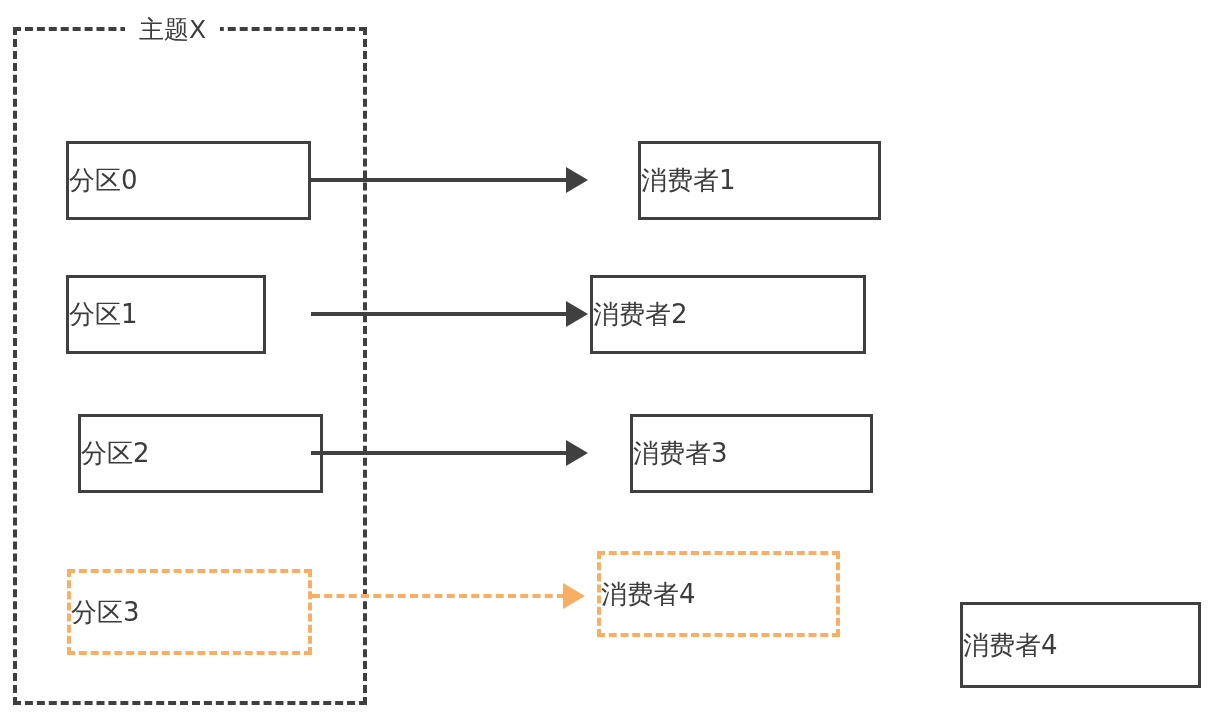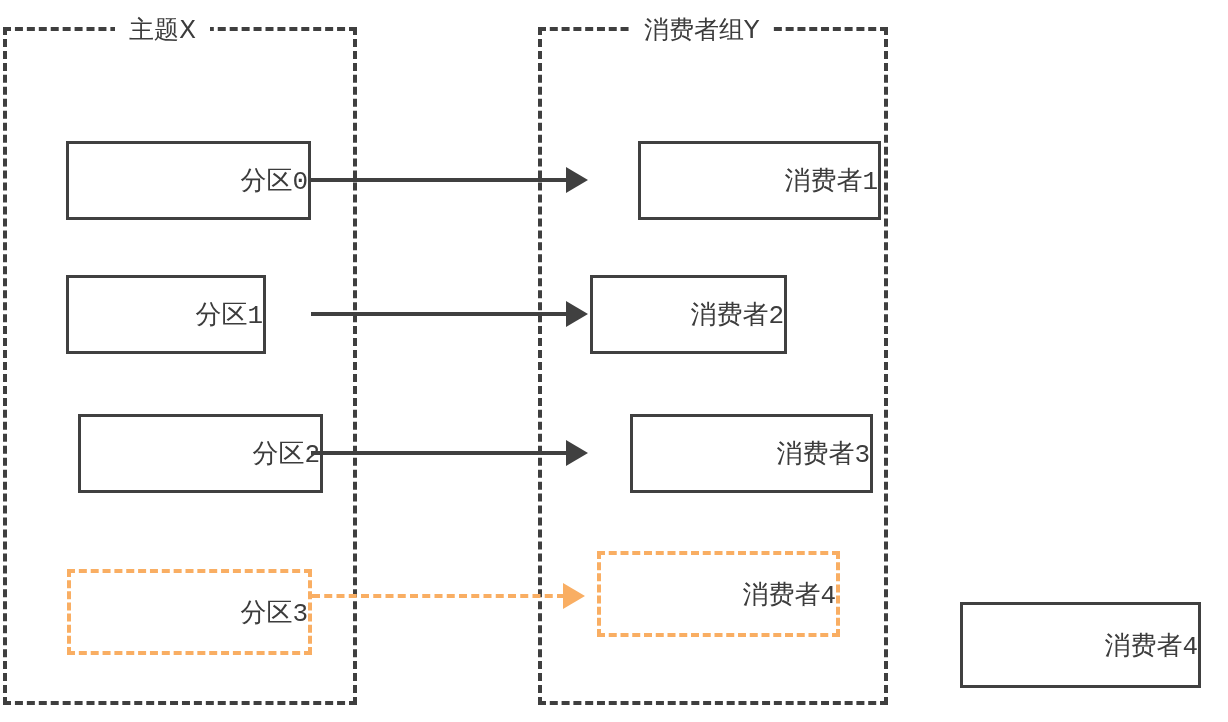--- a/index.html
+++ b/index.html
@@ -38,25 +38,24 @@
   }
 
   
   .node {
     position: absolute;
     box-sizing: border-box;
     border: 3px solid #404040;
     background: #ffffff;
     display: flex;
     align-items: center;
-    justify-content: flex-end;
+    justify-content: flex-start;
     font-size: 26px;
     color: #3c3c3c;
     white-space: nowrap;
-    font-family: Liberation Mono, monospace;
   }
   .node.dashed-orange {
     border: 4px dashed #f9ae63;
     background: transparent;
   }
 
   
   .conn {
     position: absolute;
     height: 4px;
@@ -83,49 +82,46 @@
     border-top: 13px solid transparent;
     border-bottom: 13px solid transparent;
     border-left: 22px solid #f9ae63;
   }
 </style>
 </head>
 <body>
 
 <div id="canvas">
 
-  <div class="group-container" style="left:3px; top:27px; width:354px; height:678px;">
+  <div class="group-container" style="left:13px; top:27px; width:354px; height:678px;">
     <div class="group-label" style="left:108px;">主题X</div>
   </div>
 
   <div class="node" style="left:66px; top:141px; width:245px; height:79px;">
     <span>分区0</span>
   </div>
 
   <div class="node" style="left:66px; top:275px; width:200px; height:79px;">
     <span>分区1</span>
   </div>
 
   <div class="node" style="left:66px; top:414px; width:245px; height:79px;margin-left:12px;">
     <span>分区2</span>
   </div>
 
   <div class="node dashed-orange" style="left:67px; top:569px; width:245px; height:86px;">
     <span>分区3</span>
   </div>
 
-  <div class="group-container" style="left:538px; top:27px; width:350px; height:678px;">
-    <div class="group-label" style="left:88px;">消费者组Y</div>
-  </div>
 
   <div class="node" style="left:590px; top:141px; width:243px; height:79px;margin-left:48px;">
     <span>消费者1</span>
   </div>
 
-  <div class="node" style="left:590px; top:275px; width:197px; height:79px;">
+  <div class="node" style="left:590px; top:275px; width:276px; height:79px;">
     <span>消费者2</span>
   </div>
 
   <div class="node" style="left:590px; top:414px; width:243px; height:79px;margin-left:40px;">
     <span>消费者3</span>
   </div>
 
   <div class="node dashed-orange" style="left:597px; top:551px; width:243px; height:86px;">
     <span>消费者4</span>
   </div>

